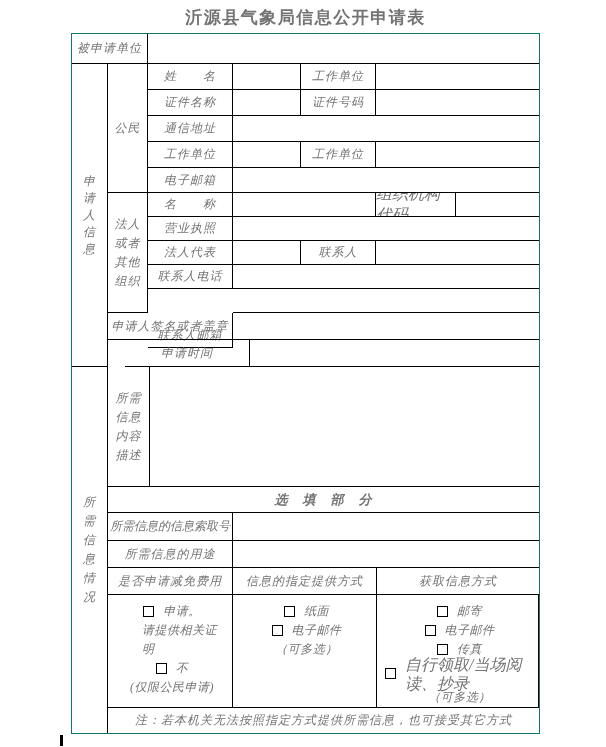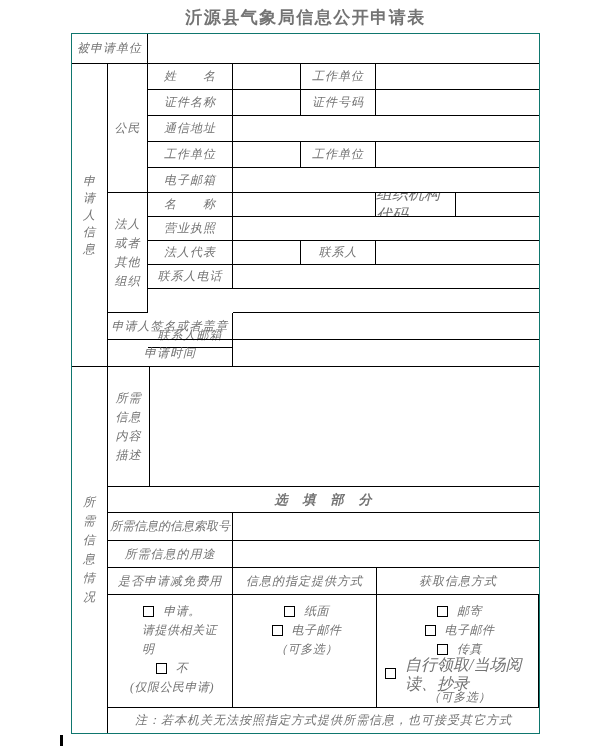--- a/index.html
+++ b/index.html
@@ -84,21 +84,21 @@
 
     <div class="cell" style="left:76px;top:231px;width:85px;height:24px;">联系人电话</div>
     <div class="cell er" style="left:161px;top:231px;width:306px;height:24px;"></div>
 
     <div class="cell" style="left:76px;top:255px;width:85px;height:24px;margin-top:35px;">联系人邮箱</div>
     <div class="cell er" style="left:161px;top:255px;width:306px;height:24px;"></div>
 
     <div class="cell" style="left:36px;top:279px;width:125px;height:27px;">申请人签名或者盖章</div>
     <div class="cell er" style="left:161px;top:279px;width:306px;height:27px;"></div>
 
-    <div class="cell" style="left:36px;top:306px;width:125px;height:27px;">申请时间</div>
+    <div class="cell" style="left:53px;top:306px;width:125px;height:27px;">申请时间</div>
     <div class="cell er" style="left:161px;top:306px;width:306px;height:27px;"></div>
 
     <div class="cell multi lh19 eb" style="left:0;top:333px;width:36px;height:366px;">所
 需
 信
 息
 情
 况</div>
 
     <div class="cell multi lh19" style="left:36px;top:333px;width:42px;height:120px;">所需

